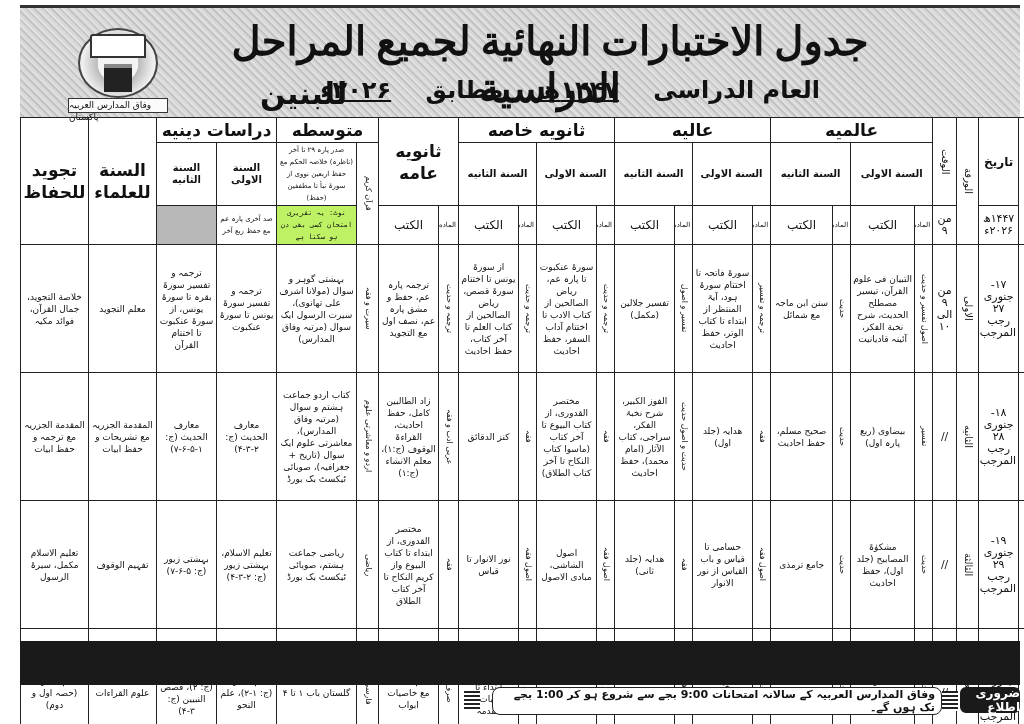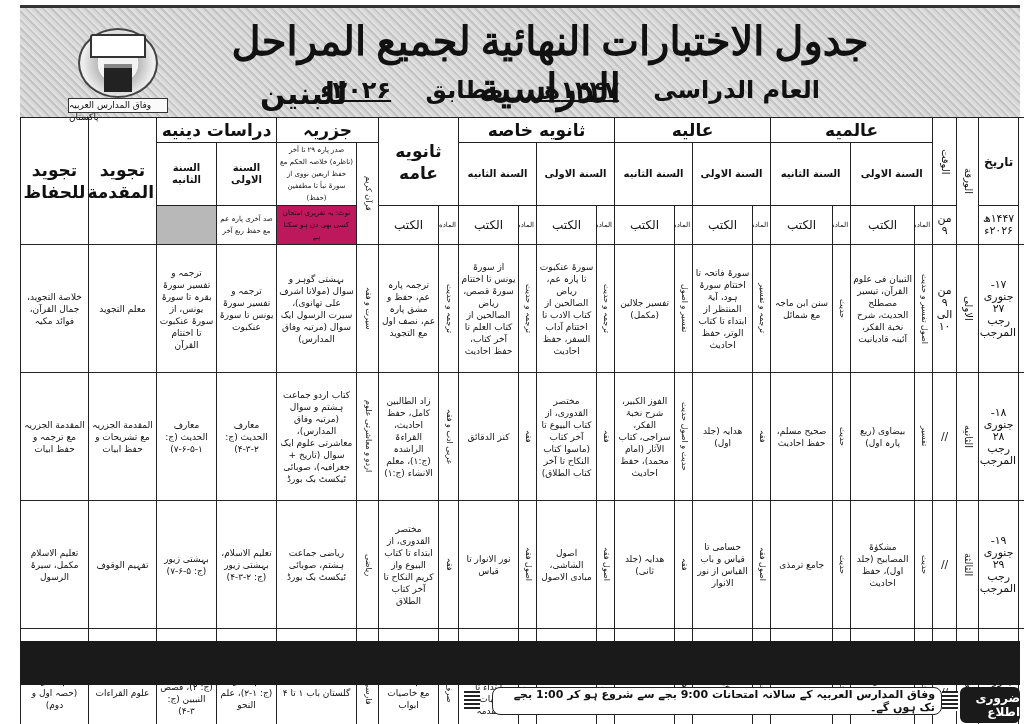--- a/index.html
+++ b/index.html
@@ -28,30 +28,30 @@
   table.grid { position: absolute; left: 0; top: 112px; width: 1000px; border-collapse: collapse; direction: rtl; table-layout: fixed; }
   table.grid td, table.grid th { border: 1.5px solid #222; text-align: center; vertical-align: middle; font-weight: normal;
     font-size: 9px; line-height: 12px; padding: 1px 2px; direction: rtl; overflow: hidden; }
   .h1 { font-size: 17px !important; font-weight: bold !important; line-height: 22px !important; }
   .h2 { font-size: 10px !important; font-weight: bold !important; }
   .h3 { font-size: 12px !important; margin-top: 19px; }
   .sm { font-size: 7px !important; }
   .vert { writing-mode: vertical-rl; font-size: 10px !important; font-weight: bold; }
   .vert-sm { writing-mode: vertical-rl; font-size: 8px !important; }
   .gray { background: #b8b8b8; }
-  .lgray { background: #be185d; }
+  .lgray { background: #bef264; font-family: Liberation Mono, monospace; }
   tr.data td { height: 138px; }
   tr.data.short td { height: 128px; }
   .date { font-size: 11px !important; font-weight: bold; margin-top: 13px; }
 
   .office { position: absolute; left: 0; top: 636px; width: 1000px; height: 44px; background: #1a1a1a; color: #fff;
     font-weight: bold; font-size: 19px; display: flex; align-items: center; justify-content: center; direction: rtl; gap: 10px; }
   .office .uan { direction: ltr; font-family: "Liberation Sans", sans-serif; font-size: 22px; }
   .notice { position: absolute; left: 0; top: 680px; width: 1000px; height: 32px; }
-  .notice-label { position: absolute; right: 0; top: 2px; width: 60px; height: 36px; background: #1a1a1a; color: #fff;
+  .notice-label { position: absolute; right: 0; top: 2px; width: 60px; height: 26px; background: #1a1a1a; color: #fff;
     border-radius: 6px; font-size: 12px; font-weight: bold; display: flex; align-items: center; justify-content: center; direction: rtl; margin-left: 20px; }
   .notice-box { position: absolute; top: 2px; height: 28px; border: 1.5px solid #222; border-radius: 8px; background: #fff;
     font-size: 11px; font-weight: bold; display: flex; align-items: center; justify-content: center; direction: rtl; padding: 0 6px; }
   .nb1 { right: 78px; width: 450px; }
   .nb2 { left: 0; width: 440px; }
   .stripes { position: absolute; top: 6px; width: 16px; height: 20px; background: repeating-linear-gradient(180deg,#222 0 2px,#fff 2px 4px); }
 </style>
 </head>
 <body>
 
@@ -104,23 +104,23 @@
     <tbody>
         <tr>
       <th rowspan="3" class="vert">یوم</th>
       <th rowspan="2" class="h3" style="font-weight:bold">تاریخ</th>
       <th rowspan="3" class="vert">الورقة</th>
       <th rowspan="2" class="vert">الوقت</th>
       <th colspan="4" class="h1">عالمیه</th>
       <th colspan="4" class="h1">عالیه</th>
       <th colspan="4" class="h1">ثانویه خاصه</th>
       <th colspan="2" rowspan="2" class="h1">ثانویه عامه</th>
-      <th colspan="2" class="h1">جزریہ</th>
+      <th colspan="2" class="h1">متوسطه</th>
       <th colspan="2" class="h1">دراسات دینیه</th>
-      <th rowspan="3" class="h1">تجوید المقدمة</th>
+      <th rowspan="3" class="h1">السنة للعلماء</th>
       <th rowspan="3" class="h1">تجوید للحفاظ</th>
     </tr>
     <tr>
       <th colspan="2" class="h2">السنة الاولی</th>
       <th colspan="2" class="h2">السنة الثانیه</th>
       <th colspan="2" class="h2">السنة الاولی</th>
       <th colspan="2" class="h2">السنة الثانیه</th>
       <th colspan="2" class="h2">السنة الاولی</th>
       <th colspan="2" class="h2">السنة الثانیه</th>
       <th rowspan="2" class="vert-sm">قرآن کریم</th>
@@ -187,21 +187,21 @@
       <td>صحیح مسلم، حفظ احادیث</td>
       <td class="vert-sm">فقہ</td>
       <td>ھدایہ (جلد اول)</td>
       <td class="vert-sm">حدیث و اصول حدیث</td>
       <td>الفوز الکبیر، شرح نخبۃ الفکر، سراجی، کتاب الآثار (امام محمد)، حفظ احادیث</td>
       <td class="vert-sm">فقہ</td>
       <td>مختصر القدوری، از کتاب البیوع تا آخر کتاب (ماسوا کتاب النکاح تا آخر کتاب الطلاق)</td>
       <td class="vert-sm">فقہ</td>
       <td>کنز الدقائق</td>
       <td class="vert-sm">عربی ادب و فقہ</td>
-      <td>زاد الطالبین کامل، حفظ احادیث، القراءۃ الراشدہ (ج:۱)، معلم الانشاء (ج:۱)</td>
+      <td>زاد الطالبین کامل، حفظ احادیث، القراءۃ الوقوف (ج:۱)، معلم الانشاء (ج:۱)</td>
       <td class="vert-sm">اردو و معاشرتی علوم</td>
       <td>کتاب اردو جماعت ہشتم و سوال (مرتبہ وفاق المدارس)، معاشرتی علوم ایک سوال (تاریخ + جغرافیہ)، صوبائی ٹیکسٹ بک بورڈ</td>
       <td>معارف الحدیث (ج: ۲-۳-۴)</td>
       <td>معارف الحدیث (ج: ۱-۵-۶-۷)</td>
       <td>المقدمة الجزریہ مع تشریحات و حفظ ابیات</td>
       <td>المقدمة الجزریہ مع ترجمہ و حفظ ابیات</td>
     </tr>
     <tr class="data short">
       <td class="vert">الاثنین</td>
       <td class="date"><span>۱۹-جنوری</span><br><span>۲۹ رجب المرجب</span></td>

